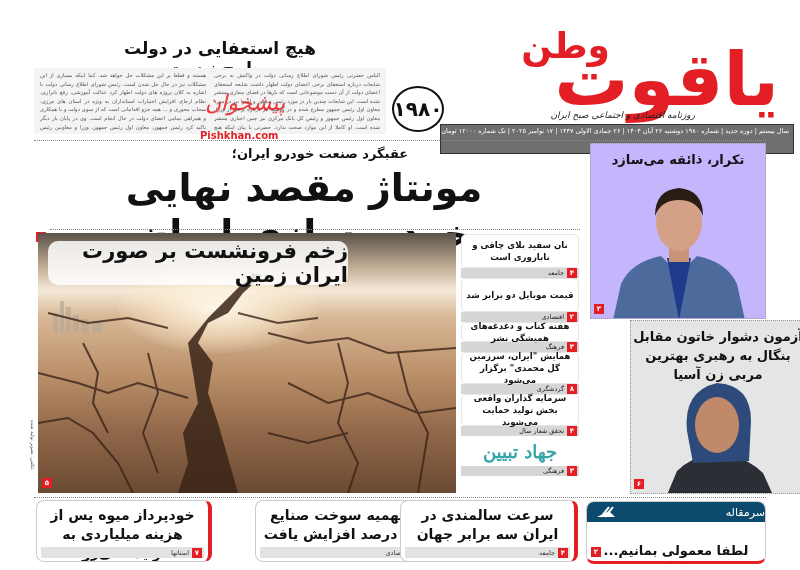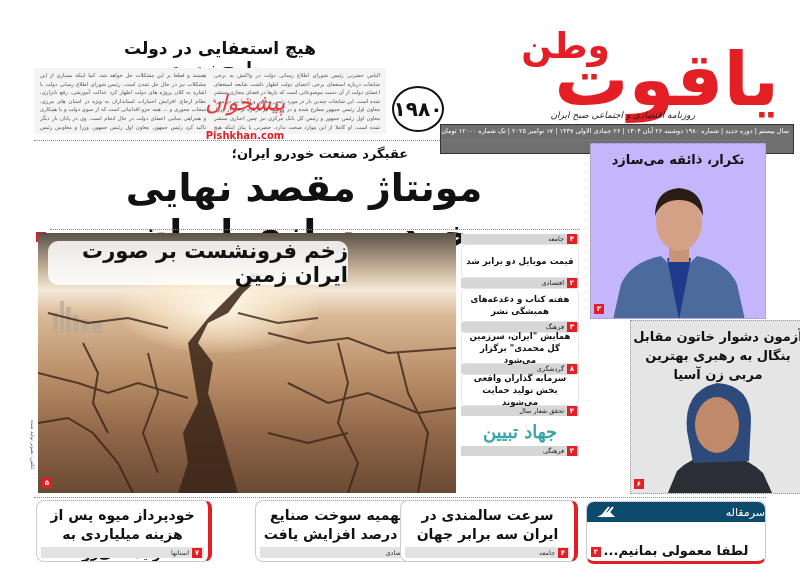--- a/index.html
+++ b/index.html
@@ -12,21 +12,21 @@
   .logo-sub { position: absolute; right: 175px; top: 0px; font-size: 36px; font-weight: 700; color: #e31e24; line-height: 1; }
   .tagline { position: absolute; right: 90px; top: 82px; font-size: 9px; color: #222; font-style: italic; }
   .datebar { left: 440px; top: 124px; width: 354px; height: 30px; background: #6f6f6f; color: #fff; font-size: 6.5px; line-height: 13px; padding-right: 4px; white-space: nowrap; overflow: hidden; border: 1px solid #333; }
   .issue-circle { left: 392px; top: 86px; width: 52px; height: 46px; border: 2.5px solid #111; border-radius: 50%; background: #fff; display: flex; align-items: center; justify-content: center; font-size: 20px; font-weight: 700; color: #111; direction: ltr; }
 
   
   .top-headline { left: 100px; top: 38px; width: 240px; text-align: center; font-size: 17px; font-weight: 900; color: #111; }
   .top-body { left: 34px; top: 68px; width: 352px; height: 66px; background: #f4f4f4; display: flex; gap: 8px; padding: 3px 6px; }
   .top-col { flex: 1; font-size: 5.3px; line-height: 8.6px; color: #555; text-align: justify; overflow: hidden; }
   .watermark { left: 200px; top: 92px; width: 90px; text-align: center; color: #e31e24; font-size: 22px; font-family: "DejaVu Serif", serif; font-style: italic; opacity: .85; line-height: 1; }
-  .watermark-url { left: 200px; top: 130px; width: 90px; text-align: center; color: #e31e24; font-size: 10px; direction: ltr; font-weight: 700; }
+  .watermark-url { left: 200px; top: 130px; width: 90px; text-align: left; color: #e31e24; font-size: 10px; direction: ltr; font-weight: 700; }
 
   .dotline { border-top: 1px dotted #888; height: 0; }
 
   
   .kicker { left: 180px; top: 146px; width: 280px; text-align: center; font-size: 13px; font-weight: 700; color: #111; }
   .main-headline { left: 36px; top: 166px; width: 536px; text-align: center; font-size: 38px; font-weight: 900; color: #111; line-height: 1.2; letter-spacing: -1px; }
 
   .tag { display: inline-block; background: #e31e24; color: #fff; font-size: 7px; font-weight: 700; min-width: 10px; height: 10px; line-height: 10px; text-align: center; }
 
   
@@ -112,30 +112,31 @@
       <path d="M230,200 L270,210 L310,200"></path>
       <path d="M10,80 L50,90 L90,85 L130,95"></path>
     </g>
   </svg>
   <div class="hero-title-box">زخم فرونشست بر صورت ایران زمین</div>
   <div class="abs" style="left:4px; bottom:4px;"><span class="tag">۵</span></div>
 </div>
 <div class="abs hero-credit">عکس: تصویر تولید شده</div>
 
 <div class="abs mid-col">
+  <div class="mid-item" style="height:34px">نان سفید بلای چاقی و ناباروری است</div>
   <div class="mid-label">
       <span class="tag">۴</span>
       <span>جامعه</span>
     </div>
   <div class="mid-item" style="height:34px">قیمت موبایل دو برابر شد</div>
   <div class="mid-label">
       <span class="tag">۲</span>
       <span>اقتصادی</span>
     </div>
-  <div class="mid-item" style="height:34px">هفته کتاب و دغدغه‌های همیشگی نشر</div>
+  <div class="mid-item" style="height:20px">هفته کتاب و دغدغه‌های همیشگی نشر</div>
   <div class="mid-label">
       <span class="tag">۳</span>
       <span>فرهنگ</span>
     </div>
   <div class="mid-item" style="height:32px">همایش "ایران، سرزمین گل محمدی" برگزار می‌شود</div>
   <div class="mid-label">
       <span class="tag">۸</span>
       <span>گردشگری</span>
     </div>
   <div class="mid-item" style="height:32px">سرمایه گذاران واقعی بخش تولید حمایت می‌شوند</div>

